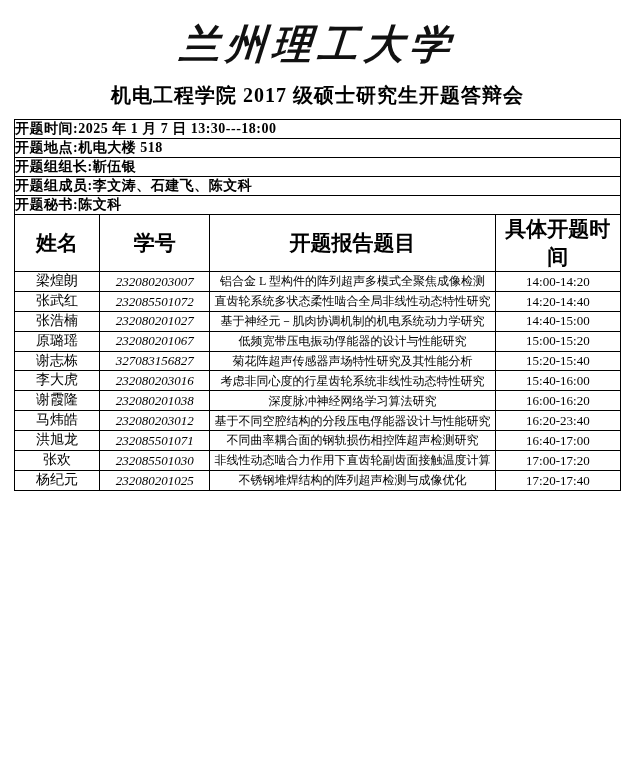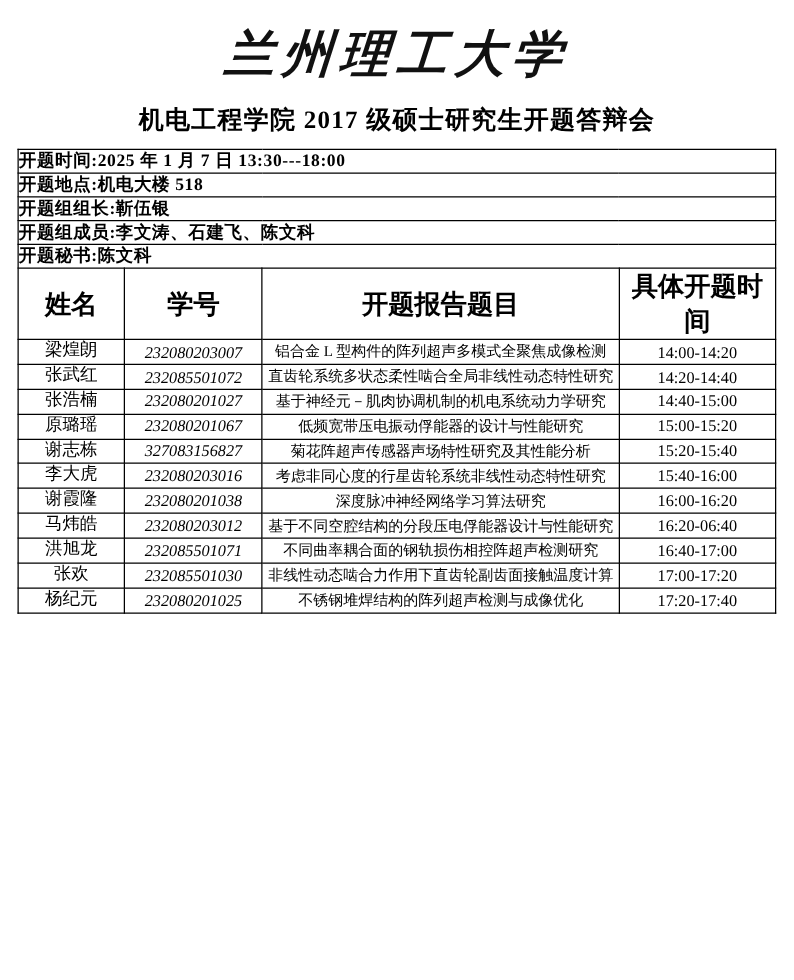--- a/index.html
+++ b/index.html
@@ -173,21 +173,21 @@
       <tr>
         <td class="cell cell-name">谢霞隆</td>
         <td class="cell cell-id">232080201038</td>
         <td class="cell cell-topic">深度脉冲神经网络学习算法研究</td>
         <td class="cell cell-time">16:00-16:20</td>
       </tr>
       <tr>
         <td class="cell cell-name">马炜皓</td>
         <td class="cell cell-id">232080203012</td>
         <td class="cell cell-topic">基于不同空腔结构的分段压电俘能器设计与性能研究</td>
-        <td class="cell cell-time">16:20-06:40</td>
+        <td class="cell cell-time">16:20-23:40</td>
       </tr>
       <tr>
         <td class="cell cell-name">洪旭龙</td>
         <td class="cell cell-id">232085501071</td>
         <td class="cell cell-topic">不同曲率耦合面的钢轨损伤相控阵超声检测研究</td>
         <td class="cell cell-time">16:40-17:00</td>
       </tr>
       <tr>
         <td class="cell cell-name">张欢</td>
         <td class="cell cell-id">232085501030</td>

